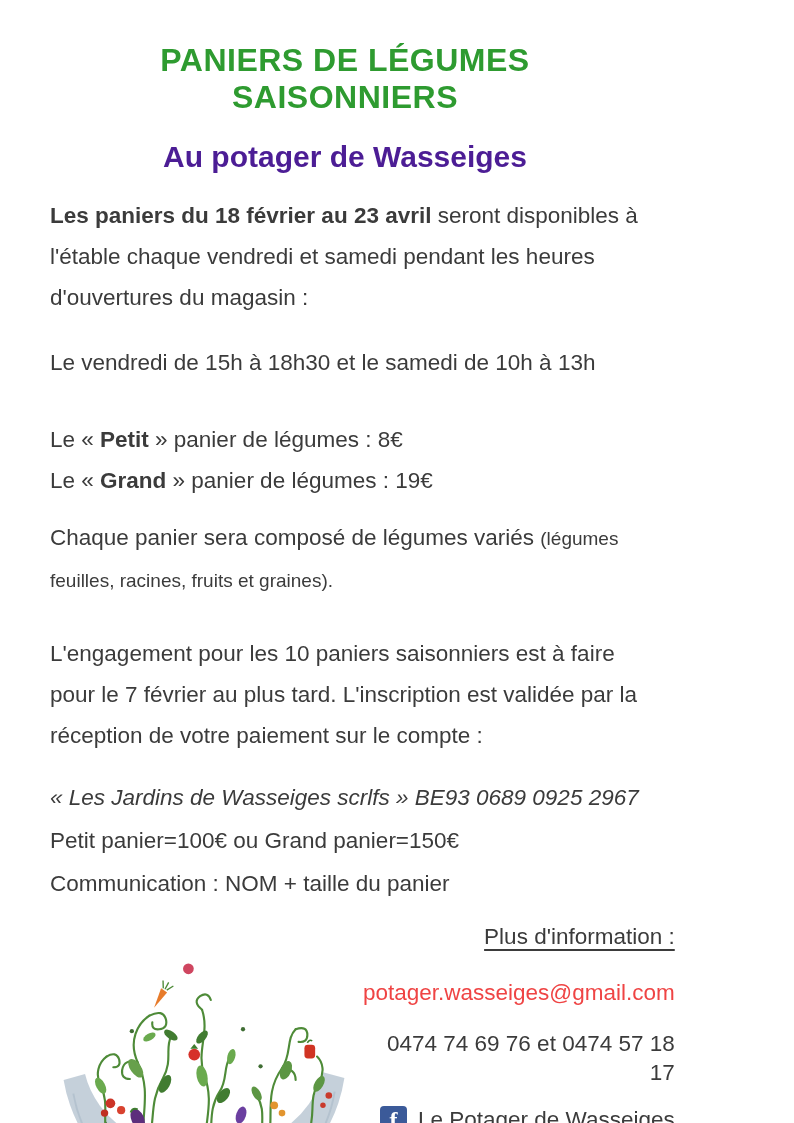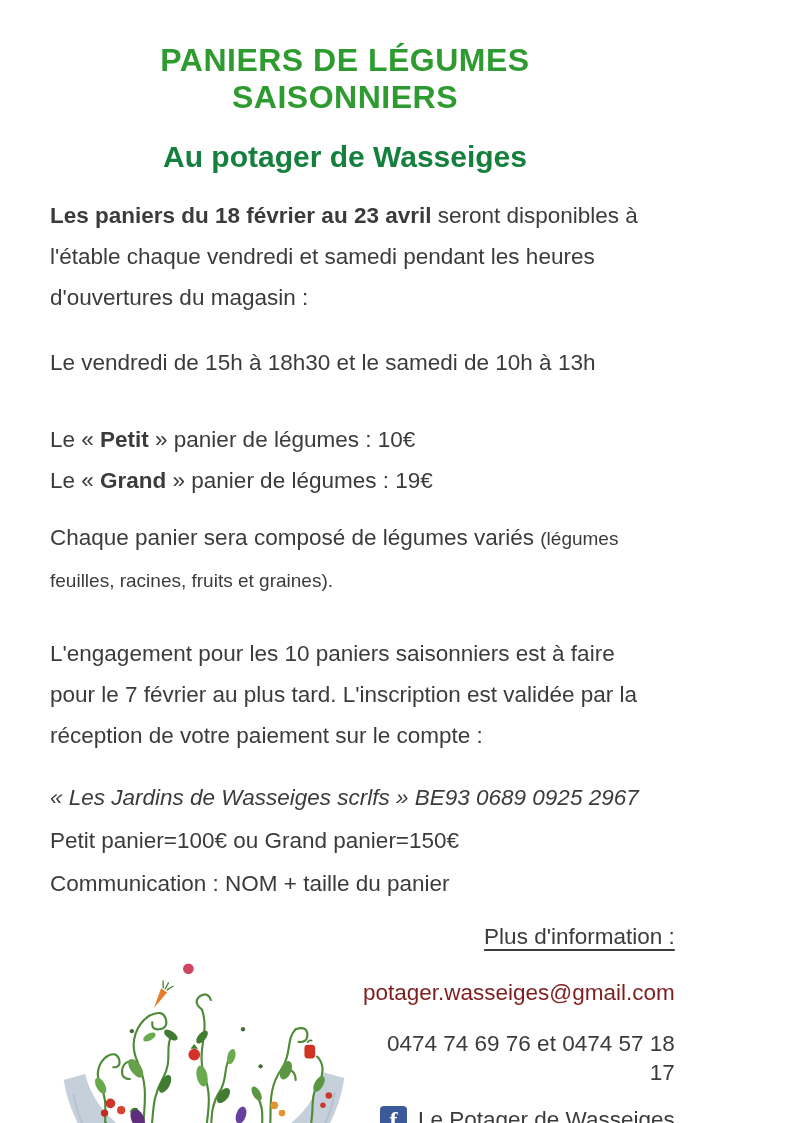--- a/index.html
+++ b/index.html
@@ -17,21 +17,21 @@
   .title {
     text-align: center;
     color: #2e9b30;
     font-size: 32px;
     font-weight: 700;
     letter-spacing: 0.5px;
     margin: 16px 0 0 0;
   }
   .subtitle {
     text-align: center;
-    color: #15803d;
+    color: #4c1d95;
     font-size: 30px;
     font-weight: 700;
     margin: 24px 0 0 0;
   }
   p { font-size: 22.5px; line-height: 41px; margin: 2px; }
   .b { font-weight: 700; }
   .p-intro   { margin-top: 21px; }
   .p-hours   { margin-top: 24px; }
   .p-baskets { margin-top: 36px; }
   .p-comp    { margin-top: 16px; }
@@ -40,21 +40,21 @@
   .p-account { margin-top: 21px; font-style: italic; }
   .p-prices  { margin-top: 2px; }
   .p-comm    { margin-top: 0; }
 
   .bottom { display: flex; margin-top: 8px; }
   .logo-wrap { flex: 0 0 315px; width: 315px; }
   .contact { flex: 1 1 auto; text-align: right; padding-top: 10px; }
   .contact p { font-size: 22.5px; line-height: 29px; margin: 0 0 18px 0; }
   .info-title { margin-bottom: 27px !important; }
   .info-title .u { text-decoration: underline; text-underline-offset: 5px; margin-top: 16px; }
-  .email { color: #7f1d1d; margin-bottom: 22px !important; }
+  .email { color: #ef4444; margin-bottom: 22px !important; }
   .fb-row { display: flex; justify-content: flex-end; align-items: center; gap: 11px; }
   .fb-icon {
     width: 27px; height: 27px; border-radius: 4px;
     background: #3b5a99; color: #ffffff;
     display: inline-flex; align-items: flex-end; justify-content: center;
     font-family: "Liberation Serif", serif;
     font-weight: 700; font-size: 24px; line-height: 25px;
     overflow: hidden; flex: 0 0 27px;
   }
 </style>
@@ -64,21 +64,21 @@
 <div class="page">
 
   <h1 class="title">PANIERS DE LÉGUMES SAISONNIERS</h1>
   <h2 class="subtitle">Au potager de Wasseiges</h2>
 
   <p class="p-intro"><span class="b">Les paniers du 18 février au 23 avril</span><span> seront disponibles à l'étable chaque vendredi et samedi pendant les heures d'ouvertures du magasin :</span></p>
 
   <p class="p-hours">Le vendredi de 15h à 18h30 et le samedi de 10h à 13h</p>
 
   <p class="p-baskets">
-    <span><span>Le « </span><span class="b">Petit</span><span> » panier de légumes : 10€</span></span><br>
+    <span><span>Le « </span><span class="b">Petit</span><span> » panier de légumes : 8€</span></span><br>
     <span><span>Le « </span><span class="b">Grand</span><span> » panier de légumes : 19€</span></span>
   </p>
 
   <p class="p-comp"><span>Chaque panier sera composé de légumes variés </span><span class="small-detail">(légumes feuilles, racines, fruits et graines).</span></p>
 
   <p class="p-engage">L'engagement pour les 10 paniers saisonniers est à faire pour le 7 février au plus tard. L'inscription est validée par la réception de votre paiement sur le compte :</p>
 
   <p class="p-account">« Les Jardins de Wasseiges scrlfs » BE93 0689 0925 2967</p>
   <p class="p-prices">Petit panier=100€ ou Grand panier=150€</p>
   <p class="p-comm">Communication : NOM + taille du panier</p>

